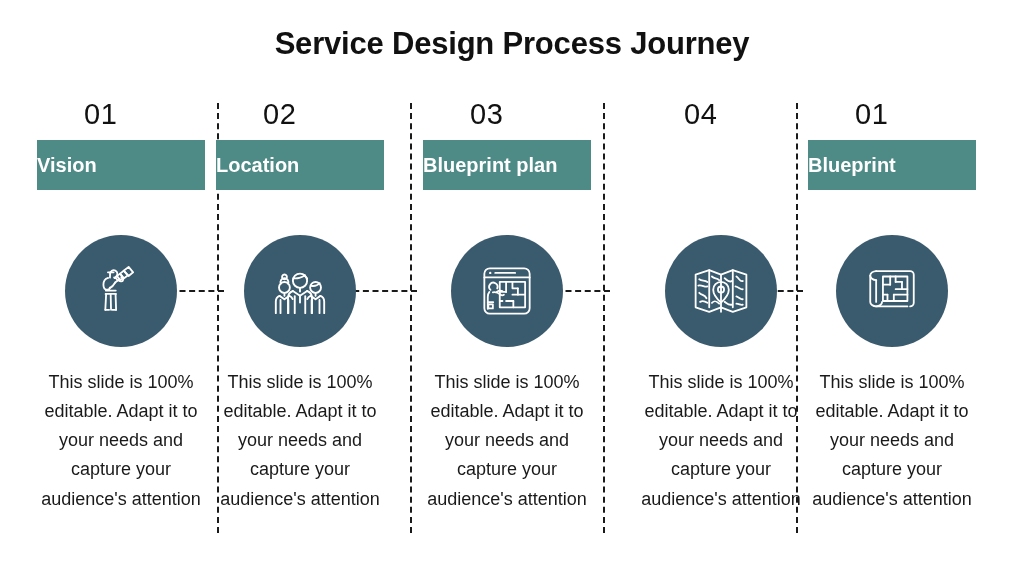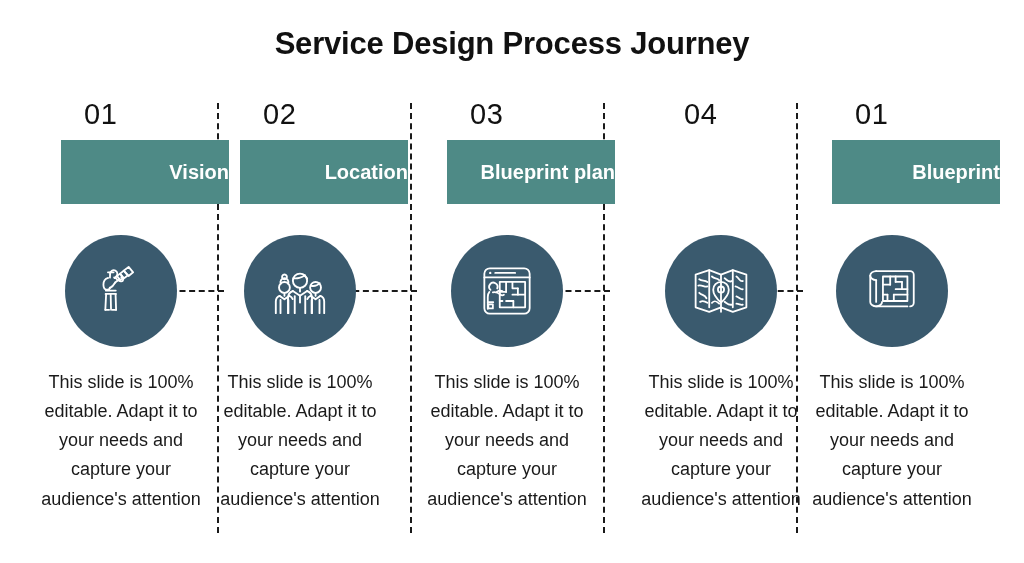--- a/index.html
+++ b/index.html
@@ -72,26 +72,25 @@
     color: #111111;
     letter-spacing: 0.5px;
     line-height: 1;
     margin-left: 47px;
   }
   .col-bar {
     position: absolute;
     top: 140px;
     left: 0;
     width: 168px;
-    height: 64px;
+    height: 50px;
     background: #4e8a86;
     display: flex;
     align-items: center;
-    justify-content: flex-end;
-    margin-left: 24px;
+    justify-content: flex-start;
   }
   .col-bar-label {
     color: #ffffff;
     font-size: 20px;
     font-weight: bold;
     white-space: nowrap;
   }
   .col-circle {
     position: absolute;
     top: 235px;

